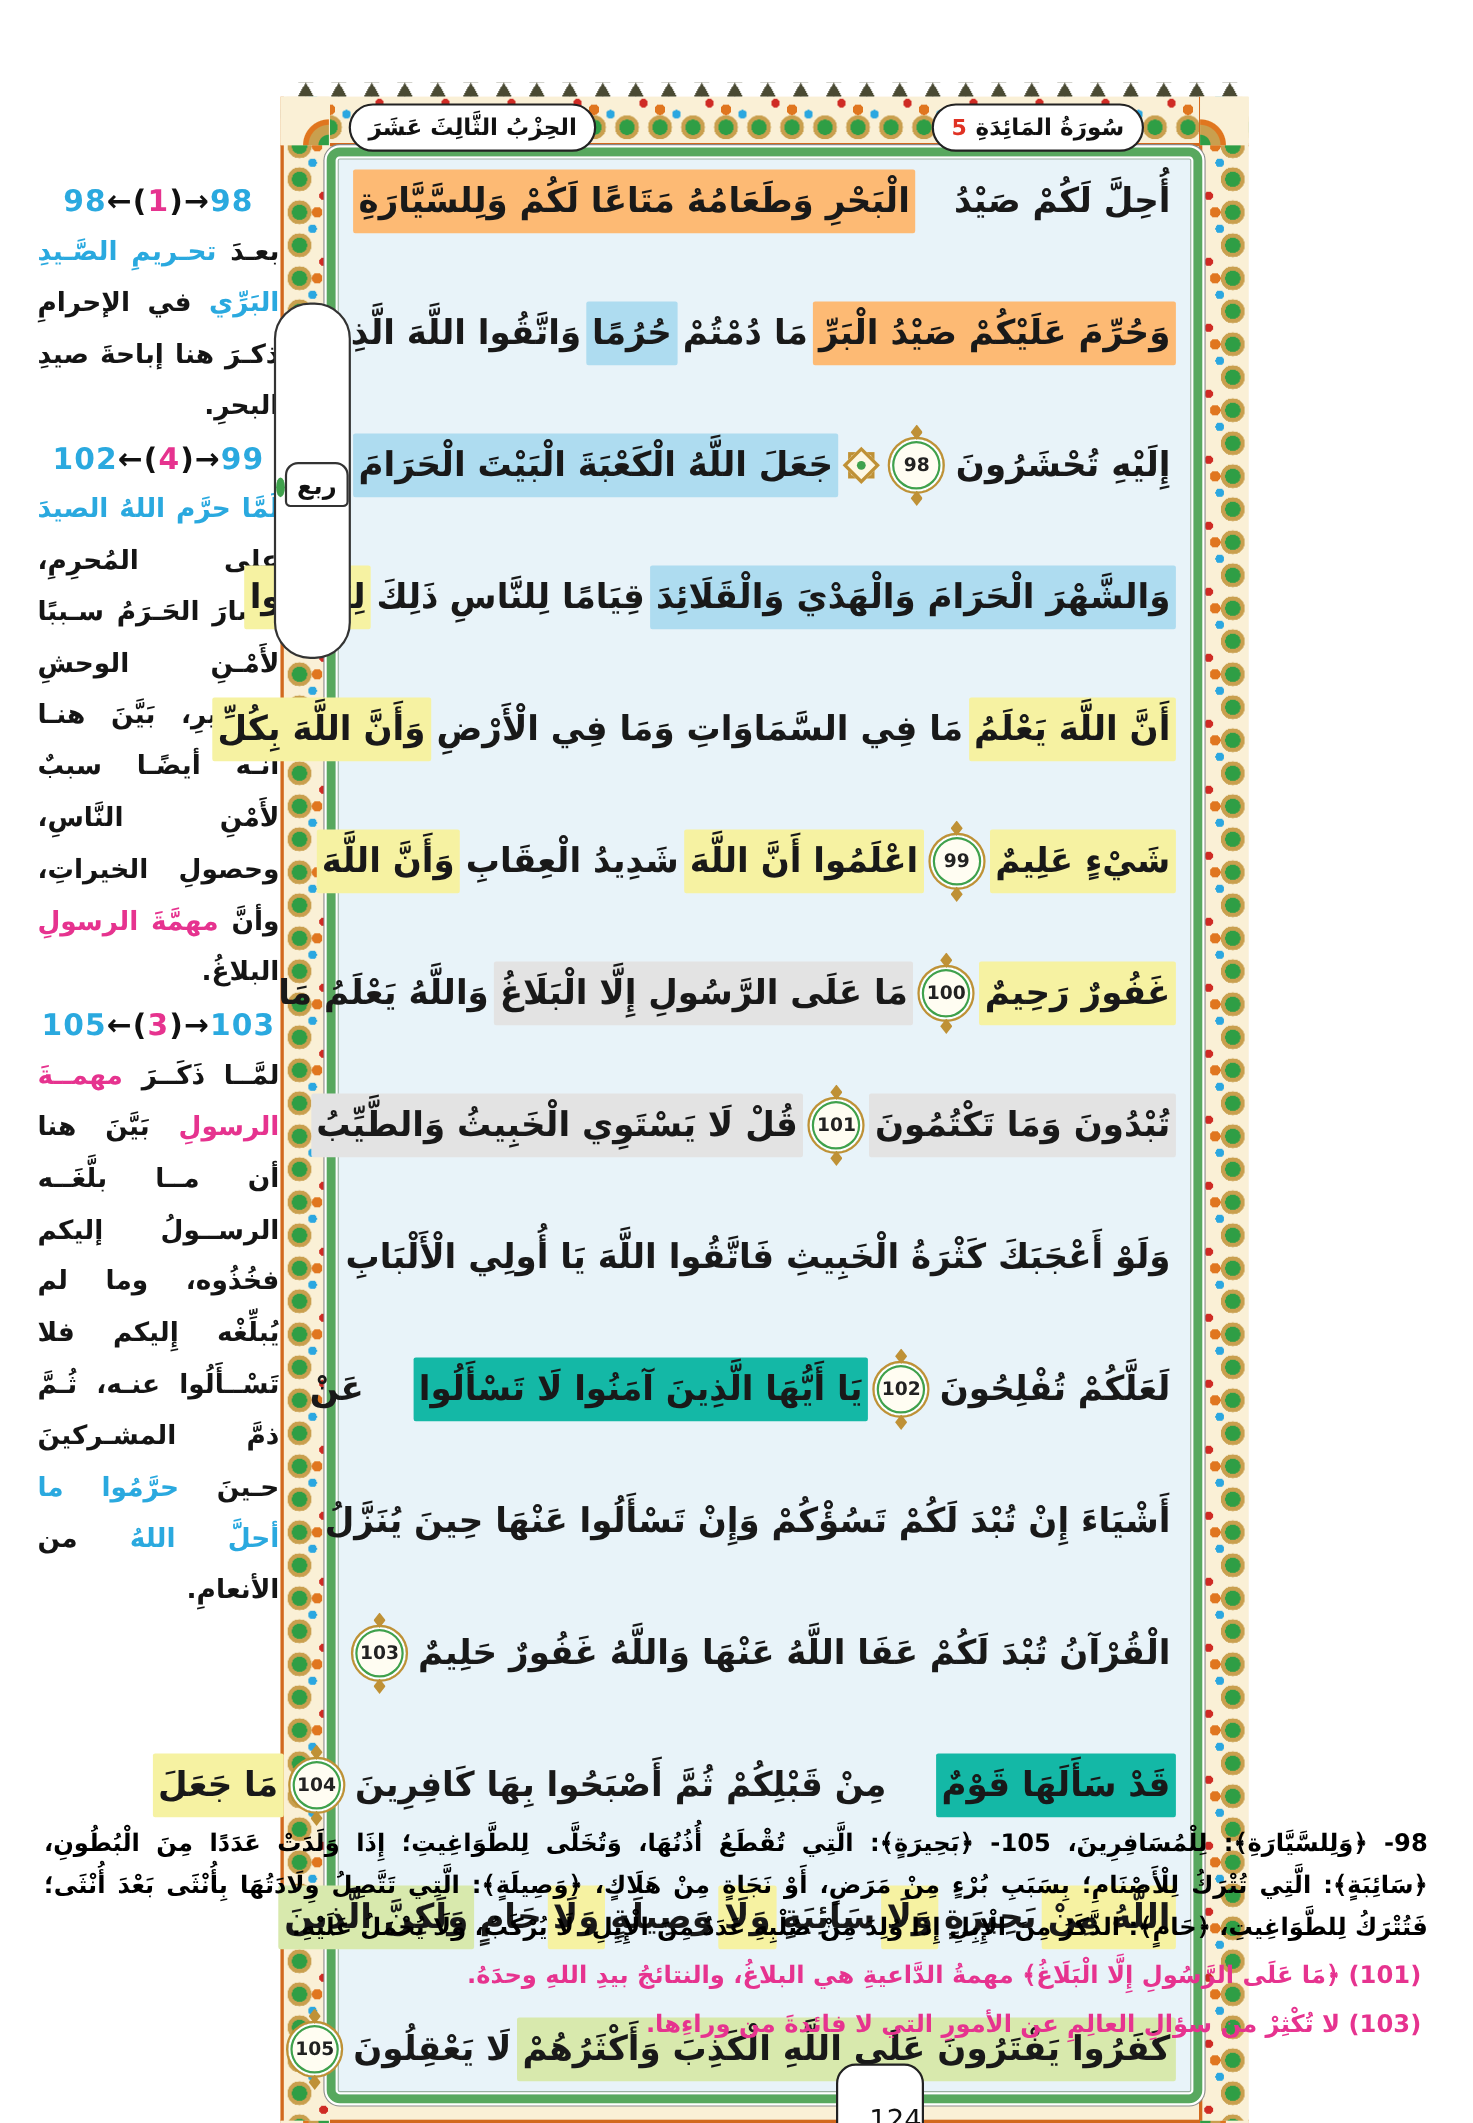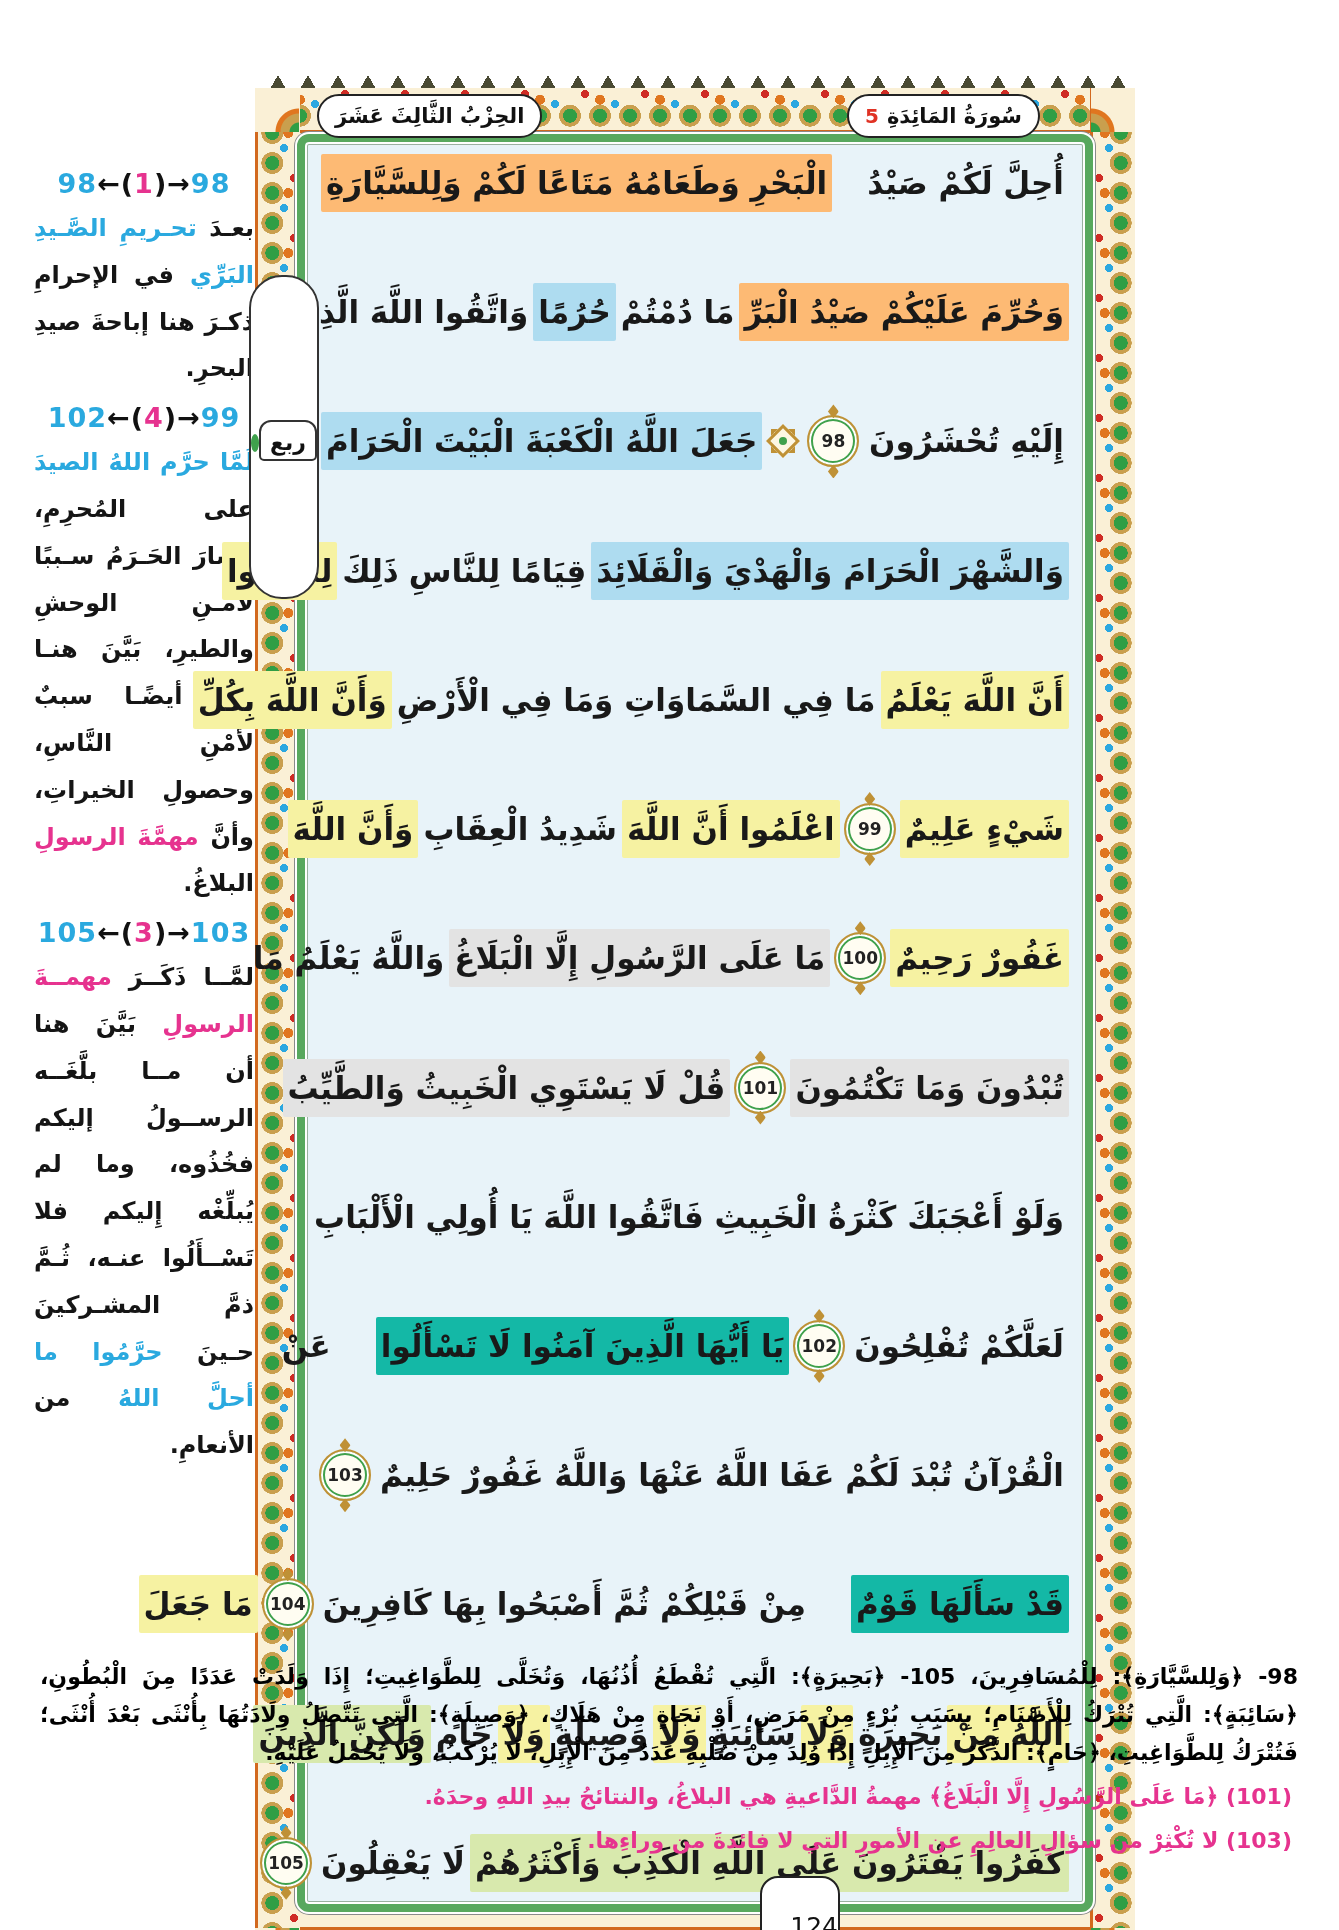--- a/index.html
+++ b/index.html
@@ -208,20 +208,23 @@
           <div class="qline">
             <span class="seg h-none">وَلَوْ أَعْجَبَكَ كَثْرَةُ الْخَبِيثِ فَاتَّقُوا اللَّهَ يَا أُولِي الْأَلْبَابِ</span>
           </div>
           <div class="qline">
             <span class="seg h-none">لَعَلَّكُمْ تُفْلِحُونَ</span>
             <span class="ayah">102</span>
             <span class="seg h-pink">يَا أَيُّهَا الَّذِينَ آمَنُوا لَا تَسْأَلُوا</span>
             <span class="seg h-none">عَنْ</span>
           </div>
           <div class="qline">
+            <span class="seg h-none">أَشْيَاءَ إِنْ تُبْدَ لَكُمْ تَسُؤْكُمْ وَإِنْ تَسْأَلُوا عَنْهَا حِينَ يُنَزَّلُ</span>
+          </div>
+          <div class="qline">
             <span class="seg h-none">الْقُرْآنُ تُبْدَ لَكُمْ عَفَا اللَّهُ عَنْهَا وَاللَّهُ غَفُورٌ حَلِيمٌ</span>
             <span class="ayah">103</span>
           </div>
           <div class="qline">
             <span class="seg h-pink">قَدْ سَأَلَهَا قَوْمٌ</span>
             <span class="seg h-none">مِنْ قَبْلِكُمْ ثُمَّ أَصْبَحُوا بِهَا كَافِرِينَ</span>
             <span class="ayah">104</span>
             <span class="seg h-yellow">مَا جَعَلَ</span>
           </div>
           <div class="qline">

